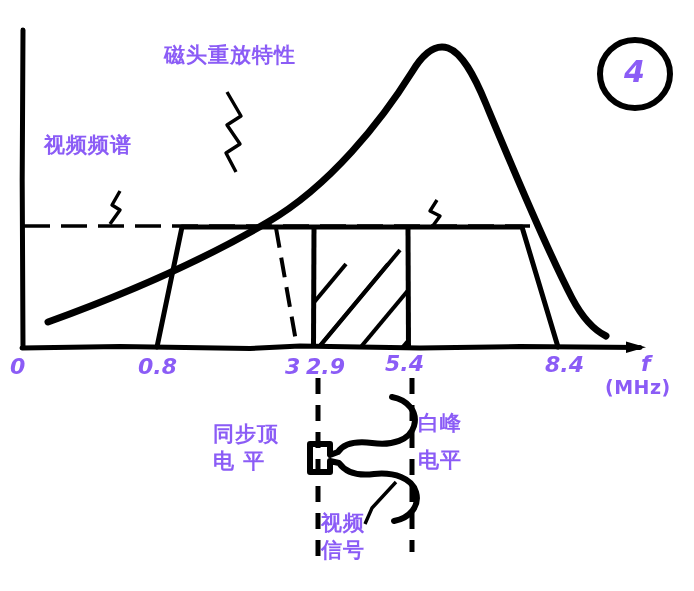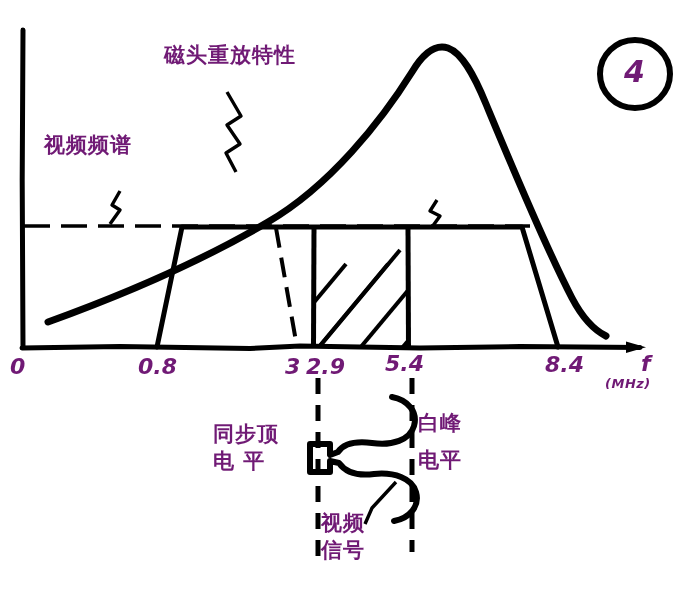--- a/index.html
+++ b/index.html
@@ -22,42 +22,41 @@
     position: absolute;
     left: 0;
     top: 0;
     width: 694px;
     height: 591px;
   }
   .hand-text {
     position: absolute;
     font-family: "DejaVu Sans", sans-serif;
     font-weight: 700;
-    color: #701a75;
+    color: #8b5cf6;
     white-space: nowrap;
     line-height: 1.06;
     letter-spacing: 0.5px;
     -webkit-font-smoothing: none;
   }
   .cn-label {
     font-size: 21px;
     letter-spacing: 1px;
   }
   .axis-num {
     font-size: 22px;
     font-style: italic;
     letter-spacing: 0px;
   }
   .axis-var {
     font-size: 22px;
     font-style: italic;
   }
   .axis-unit {
-    font-size: 13px;
-    font-style: italic;
+    font-size: 19px;
   }
   .two-line {
     line-height: 1.18;
     text-align: left;
   }
   .fig-number {
     font-size: 30px;
     font-style: italic;
     font-weight: 700;
   }

